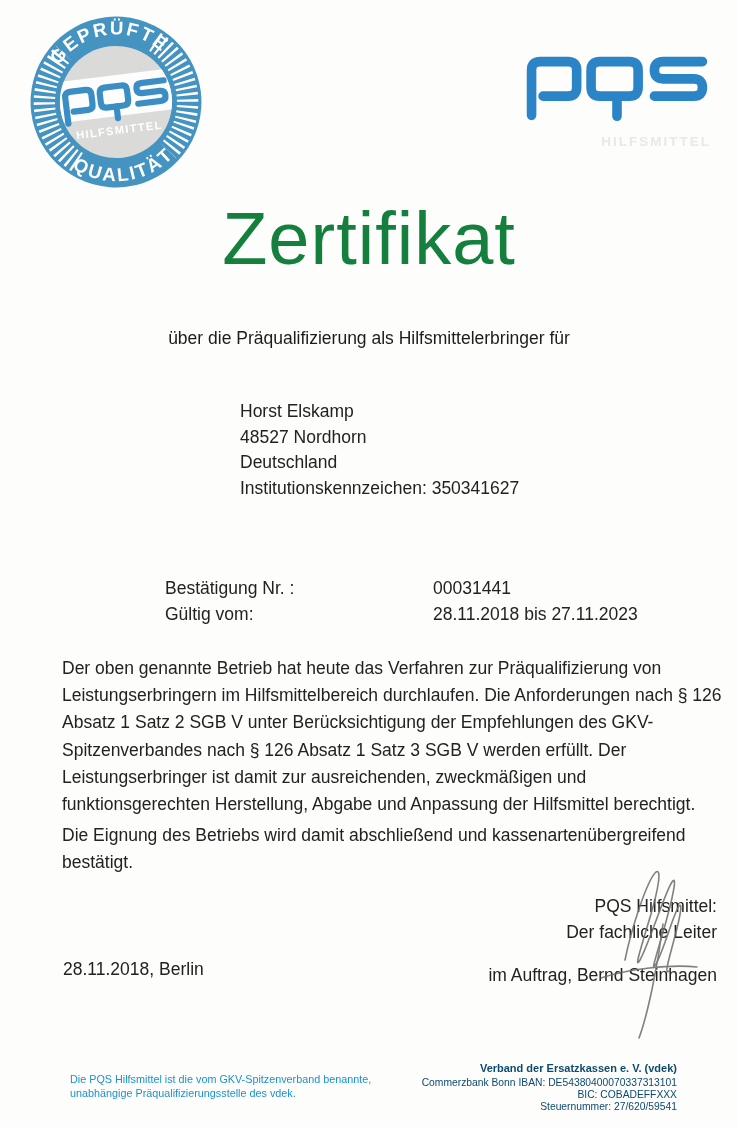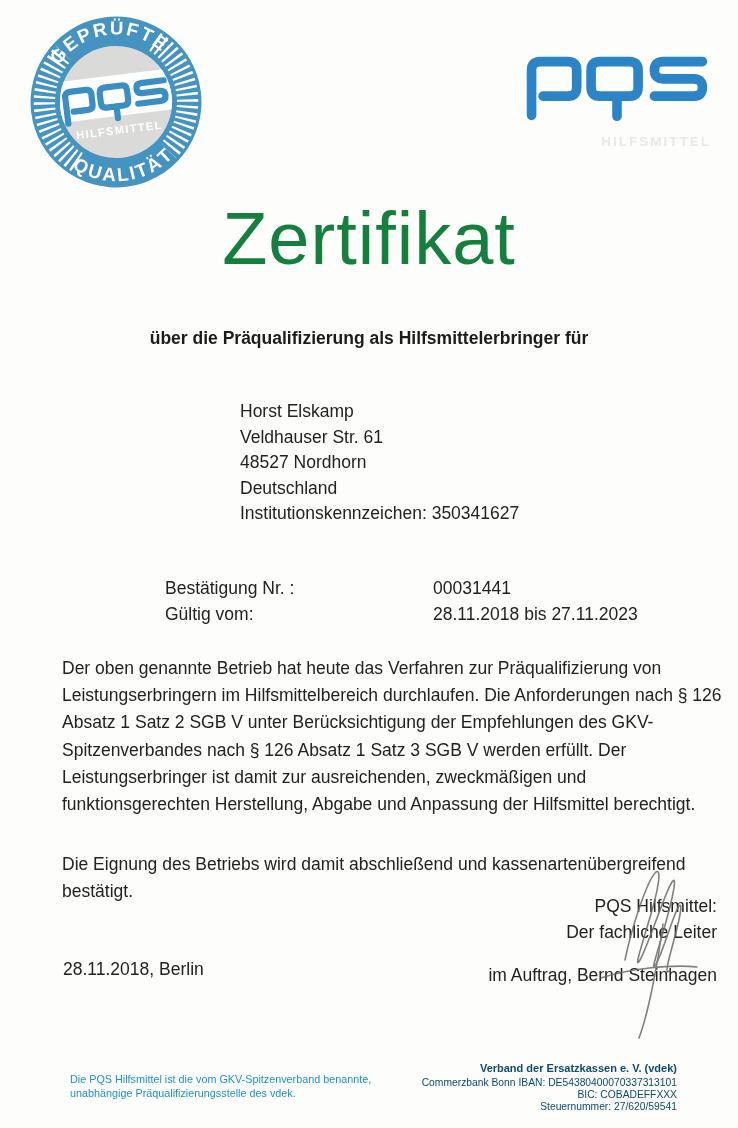--- a/index.html
+++ b/index.html
@@ -20,34 +20,34 @@
     color:#e7e9e8; font-weight:bold; font-size:13.5px; letter-spacing:2px;
   }
 
   
   .title {
     position:absolute; top:196px; left:0; width:100%;
     text-align:center; font-size:74px; letter-spacing:1px; color:#15803d;
   }
   .subtitle {
     position:absolute; top:328px; left:0; width:100%;
-    text-align:center; font-size:17.5px; font-weight:bold; color:#1c1c1c;
+    text-align:center; font-size:17.5px; font-weight:normal; color:#1c1c1c;
   }
 
   
   .recipient { position:absolute; left:240px; top:399px; font-size:17.5px; line-height:25.6px; }
 
   
   .details { position:absolute; left:165px; top:575px; font-size:17.5px; line-height:26px; }
   .details-row { display:flex; }
   .details-label { width:268px; }
 
   
   .body-text { position:absolute; left:62px; top:655px; width:660px; font-size:17.5px; line-height:27.2px; }
-  .para2 { margin-top:33px; }
+  .para2 { margin-top:4px; }
 
   
   .sig-block { position:absolute; right:21px; top:893px; text-align:right; font-size:17.5px; line-height:26px; }
   .sig-issuer { margin-top:17px;text-align:center; }
   .sig-svg { position:absolute; right:33px; top:862px; width:132px; height:182px; }
   .date-place { position:absolute; left:63px; top:959px; font-size:17.5px; }
 
   
   .footer-left { position:absolute; left:70px; top:1064px; color:#1b92cd; }
   .footer-site { font-weight:bold; font-size:11.5px; letter-spacing:.2px; }
@@ -106,21 +106,20 @@
       </g>
     </svg>
     <div class="brand-watermark">HILFSMITTEL</div>
   </div>
 
   <div class="title">Zertifikat</div>
   <div class="subtitle">über die Präqualifizierung als Hilfsmittelerbringer für</div>
 
   <div class="recipient">
     <div>Horst Elskamp</div>
-    <div>Veldhauser Str. 61</div>
     <div>48527 Nordhorn</div>
     <div>Deutschland</div>
     <div>Institutionskennzeichen: 350341627</div>
   </div>
 
   <div class="details">
     <div class="details-row">
       <div class="details-label">Bestätigung Nr. :</div>
       <div class="details-value">00031441</div>
     </div>

